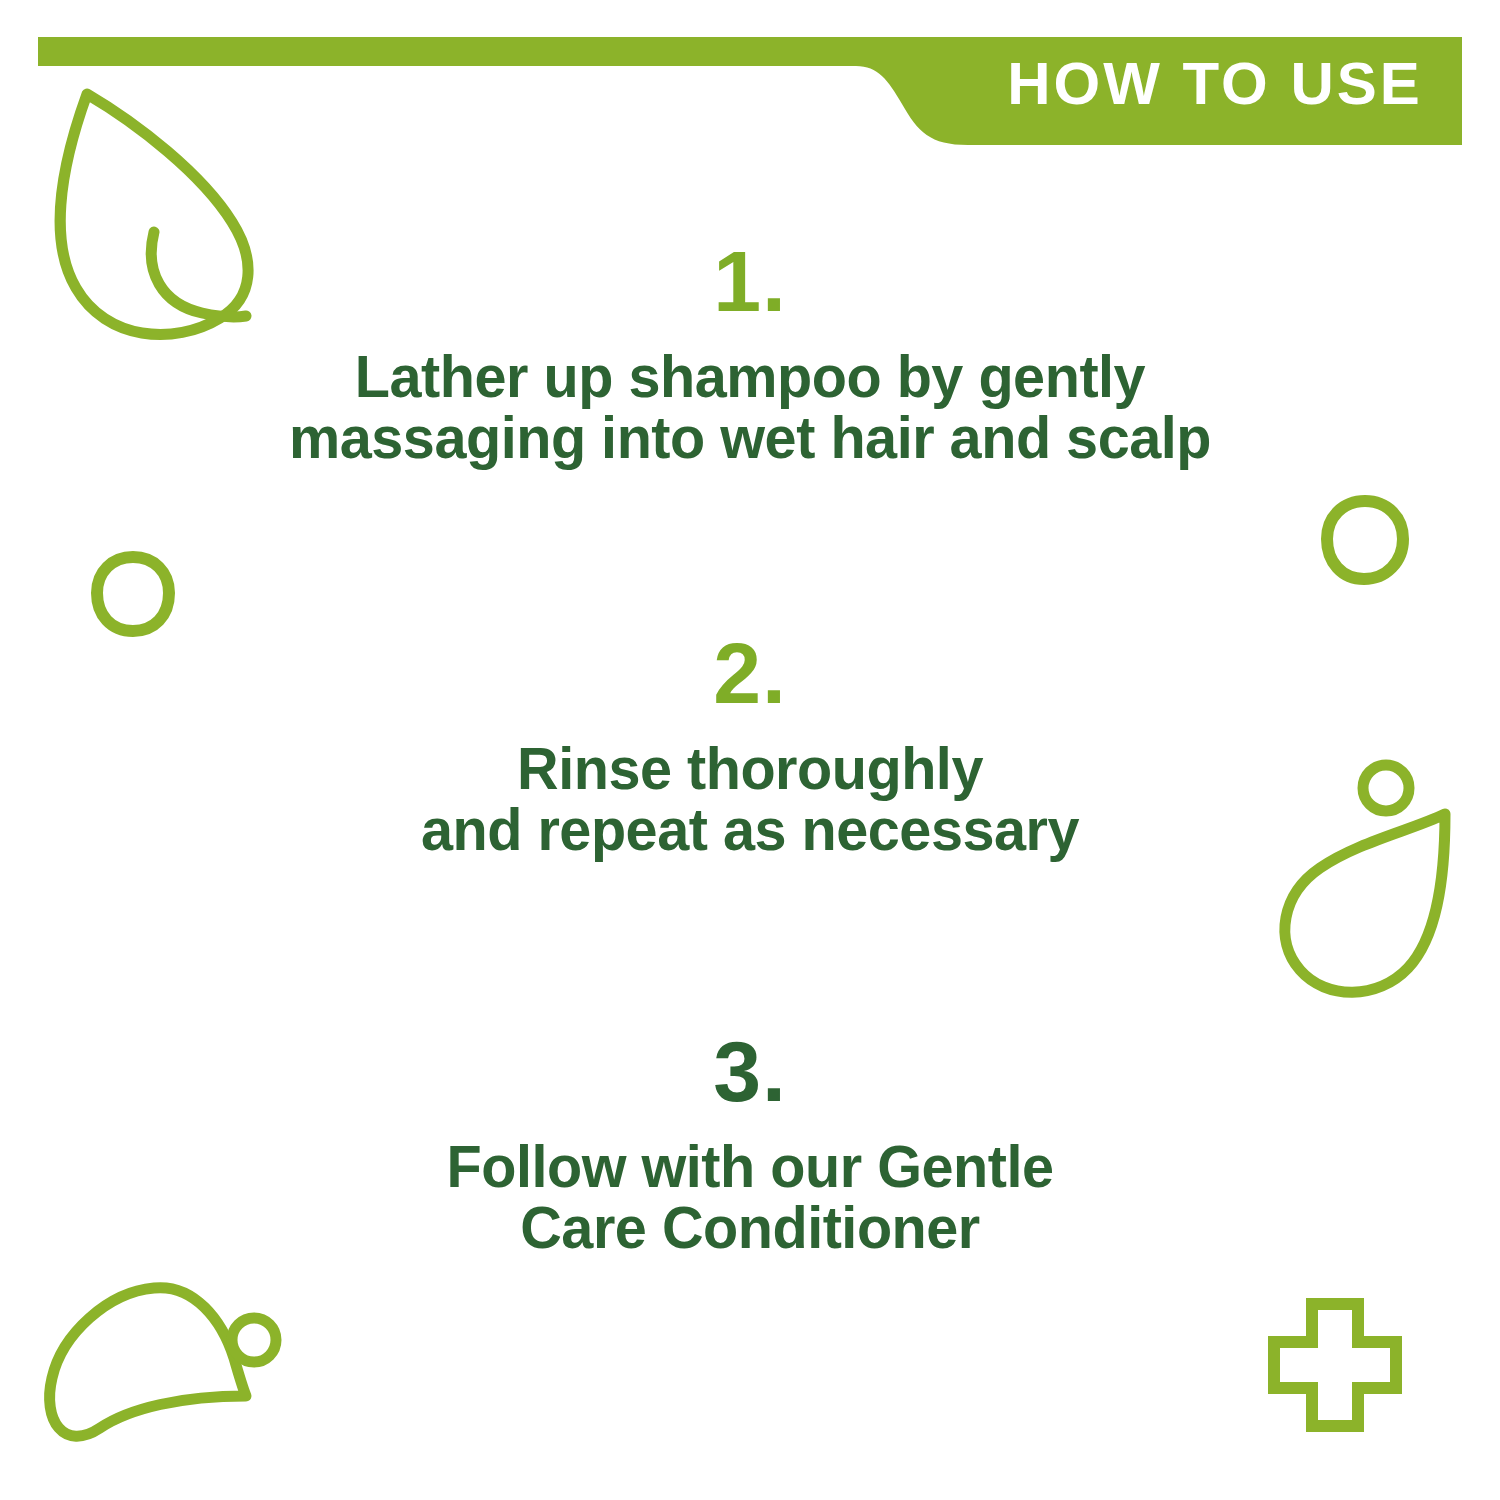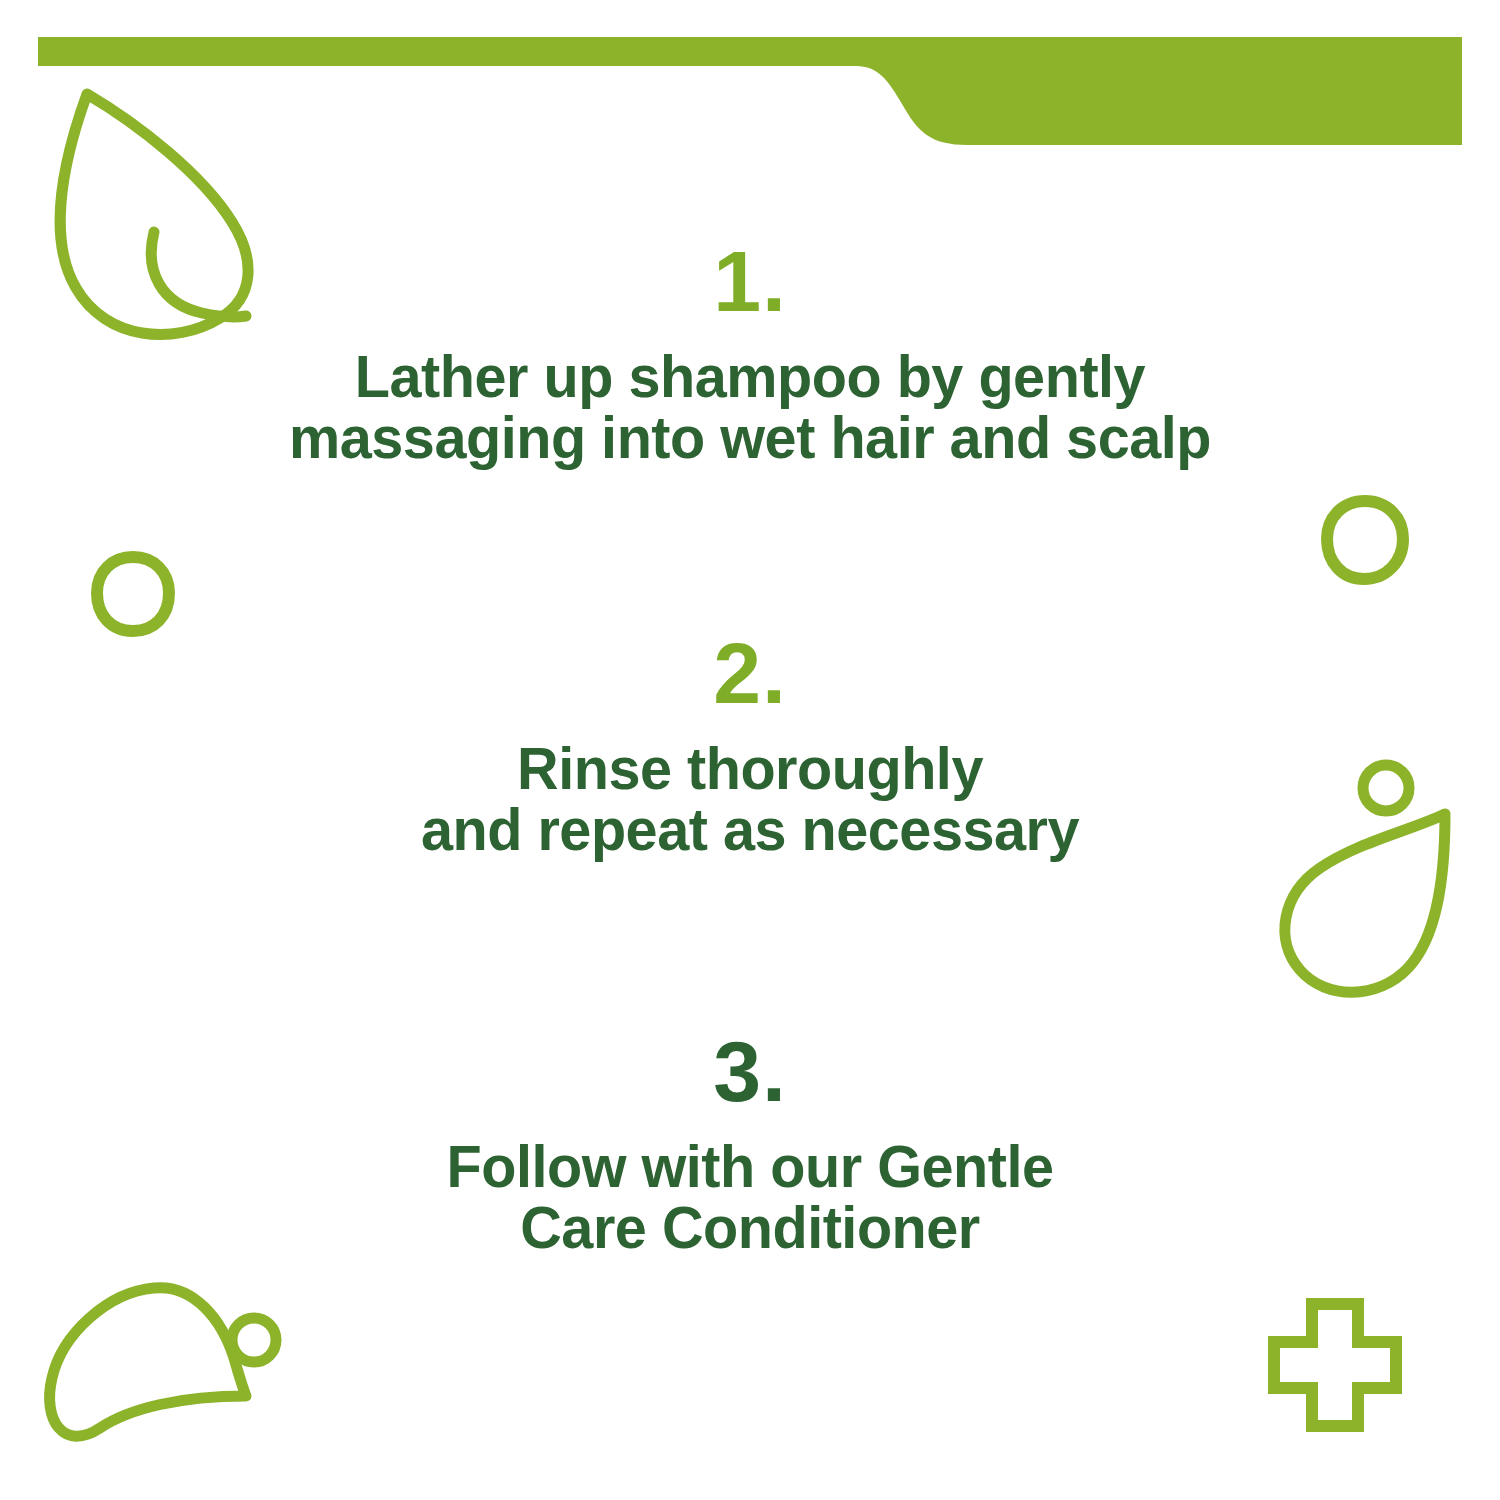--- a/index.html
+++ b/index.html
@@ -102,20 +102,21 @@
     <svg class="banner-svg" width="1500" height="170" viewBox="0 0 1500 170">
       <path d="M 38 37
                L 1462 37
                L 1462 145
                L 968 145
                C 930 145 918 132 902 104
                C 888 80 878 66 856 66
                L 38 66
                Z" fill="#8CB32A"></path>
     </svg>
+    <div class="banner-title">HOW TO USE</div>
   </div>
 
   <div class="step" id="step-1">
     <div class="step-number num-light">1.</div>
     <div class="step-text">
       <span class="line">Lather up shampoo by gently</span>
       <span class="line">massaging into wet hair and scalp</span>
     </div>
   </div>
 

